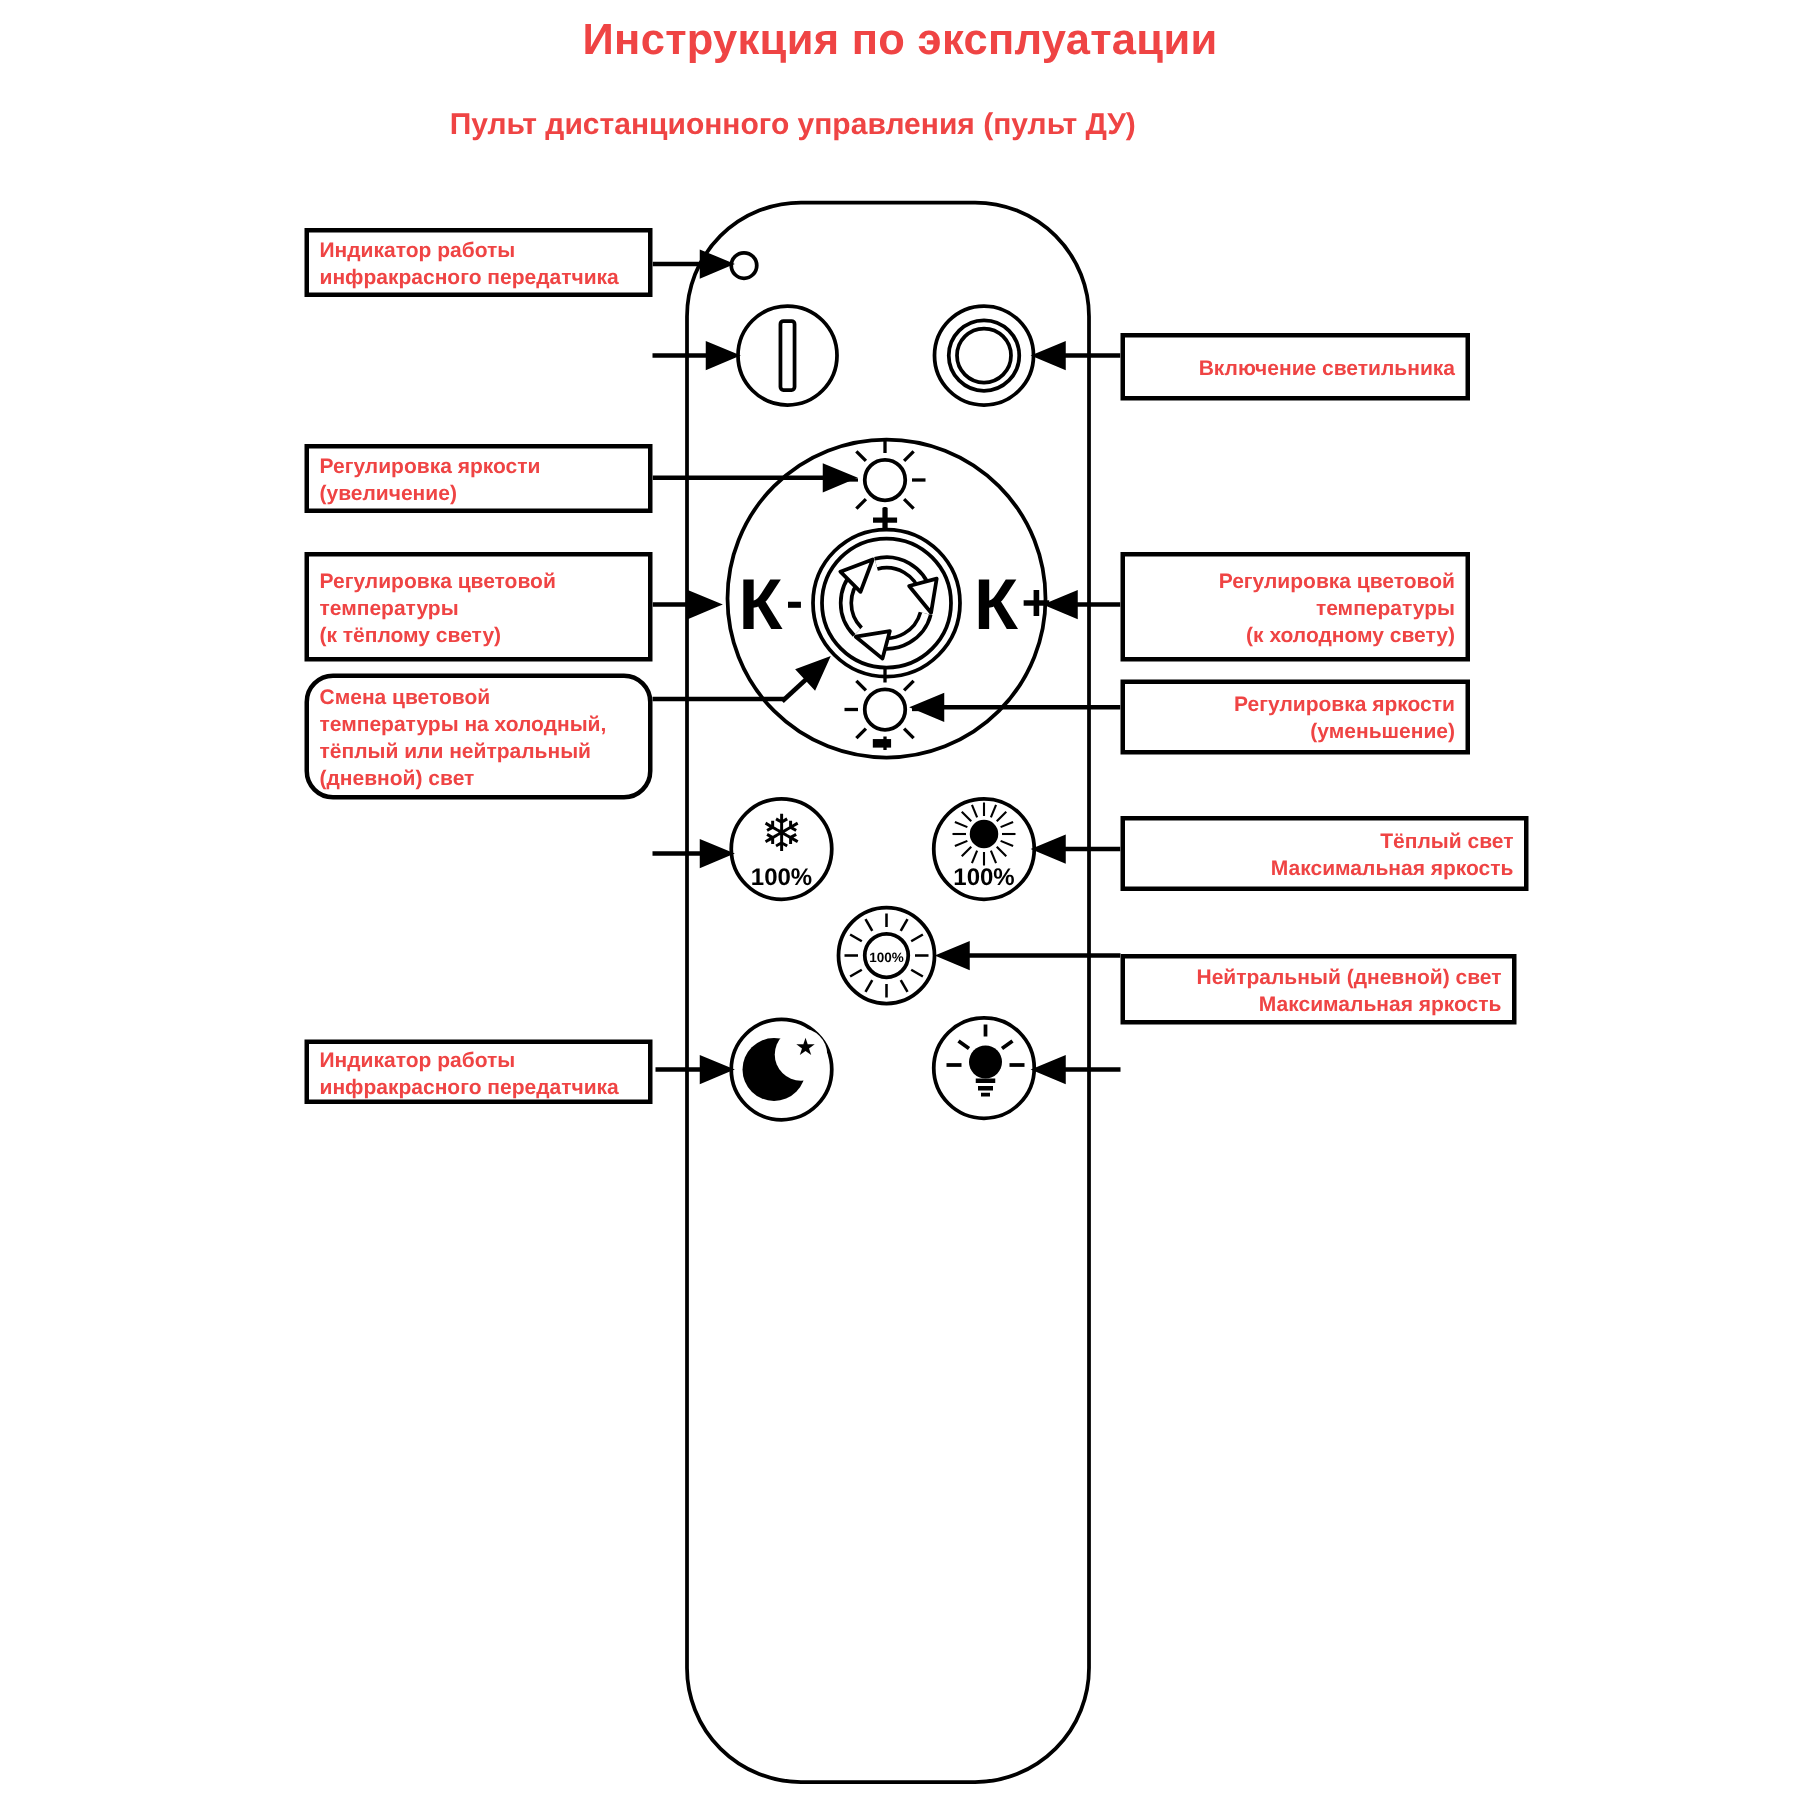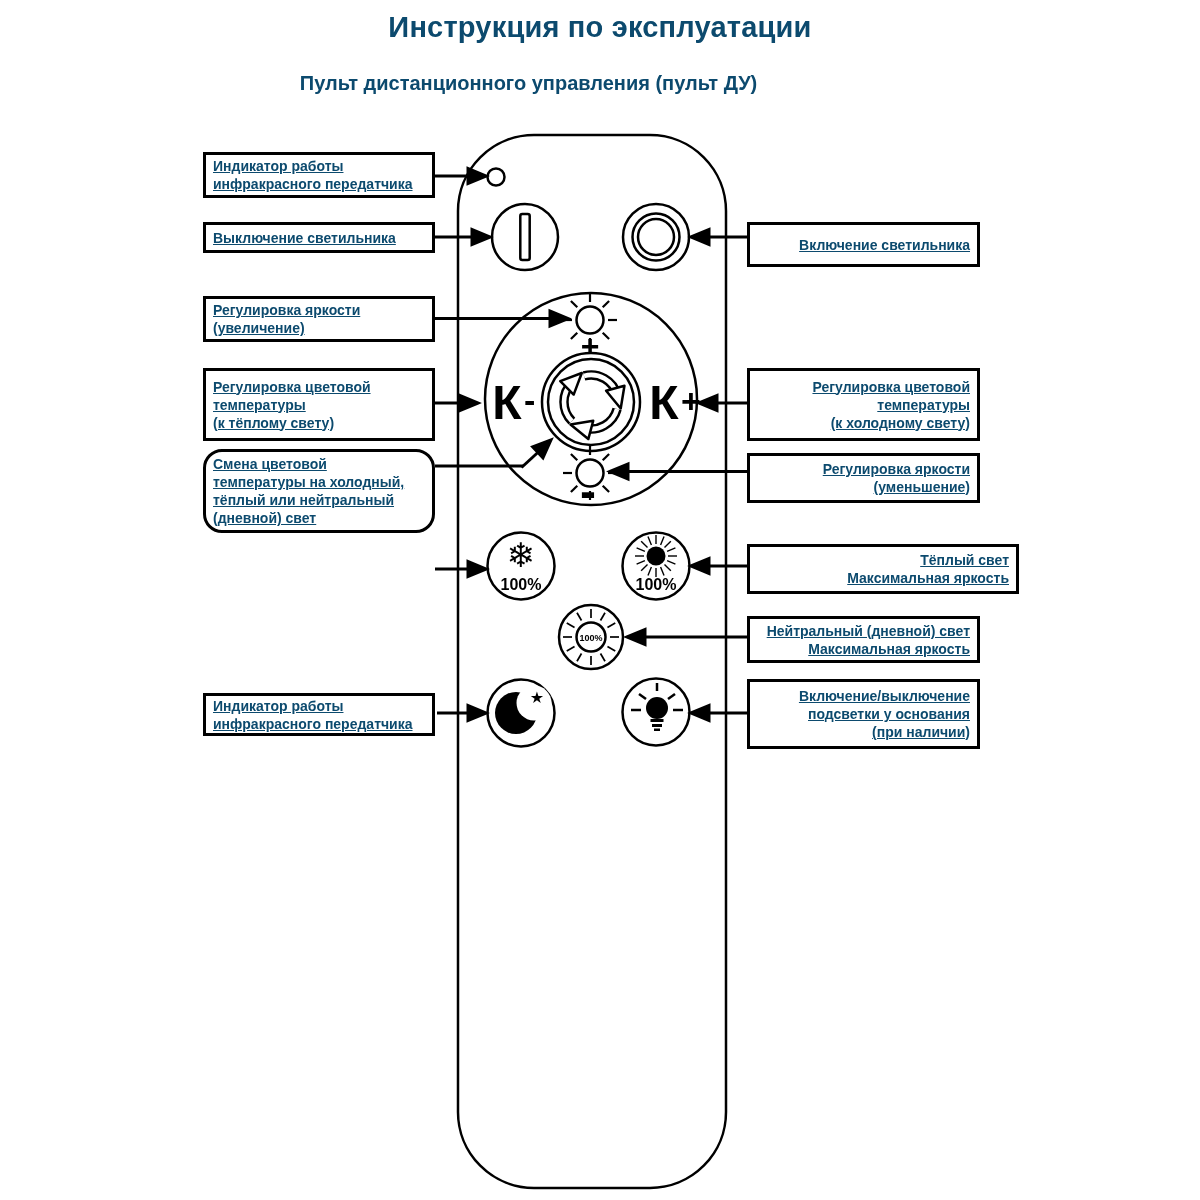--- a/index.html
+++ b/index.html
@@ -1,34 +1,34 @@
 <!DOCTYPE html>
 <html><head>
 <meta charset="utf-8">
 <style>
   html,body { margin:0; padding:0; background:#ffffff; }
   .stage {
     position:relative; width:1200px; height:1200px; background:#ffffff;
-    font-family:"Liberation Sans", sans-serif; color:#0c4a6e;
+    font-family:"Liberation Sans", sans-serif; color:#ef4444;
   }
   .title {
     position:absolute; top:11px; left:0; width:1200px; text-align:center;
     font-size:29px; font-weight:bold; letter-spacing:0.2px;
   }
   .subtitle {
     position:absolute; top:72px; left:0; width:1057px; text-align:center;
     font-size:20px; font-weight:bold;
   }
   .diagram-svg { position:absolute; left:0; top:0; }
   .callout {
     position:absolute; box-sizing:border-box;
     border:3px solid #000; background:#fff;
     display:flex; align-items:center;
     font-size:14px; font-weight:bold; line-height:18px;
-    white-space:pre-line; padding:2px 7px;text-decoration:underline;
+    white-space:pre-line; padding:2px 7px;
   }
   .callout.right { justify-content:flex-end; text-align:right; }
 </style>
 </head>
 <body>
 
 <div class="stage">
 
   <div class="title">Инструкция по эксплуатации</div>
   <div class="subtitle">Пульт дистанционного управления (пульт ДУ)</div>
@@ -236,40 +236,36 @@
       </g>
       <g>
         <line x1="747" y1="713" x2="707" y2="713"></line>
         <use href="#ah" transform="translate(691,713) rotate(180)"></use>
       </g>
     </g>
   </svg>
 
   <div class="callout" style="left:203px; top:152px; width:232px; height:46px;">Индикатор работы
 инфракрасного передатчика</div>
-  <div class="callout" style="left:203px; top:222px; width:232px; height:31px;">Выключение светильника</div>
   <div class="callout" style="left:203px; top:296px; width:232px; height:46px;">Регулировка яркости
 (увеличение)</div>
   <div class="callout" style="left:203px; top:368px; width:232px; height:73px;">Регулировка цветовой
 температуры
 (к тёплому свету)</div>
   <div class="callout" style="left:203px; top:449px; width:232px; height:84px;border-radius:19px;">Смена цветовой
 температуры на холодный,
 тёплый или нейтральный
 (дневной) свет</div>
   <div class="callout" style="left:203px; top:693px; width:232px; height:43px;">Индикатор работы
 инфракрасного передатчика</div>
 
   <div class="callout right" style="left:747px; top:222px; width:233px; height:45px;">Включение светильника</div>
   <div class="callout right" style="left:747px; top:368px; width:233px; height:73px;">Регулировка цветовой
 температуры
 (к холодному свету)</div>
   <div class="callout right" style="left:747px; top:453px; width:233px; height:50px;">Регулировка яркости
 (уменьшение)</div>
   <div class="callout right" style="left:747px; top:544px; width:272px; height:50px;">Тёплый свет
 Максимальная яркость</div>
-  <div class="callout right" style="left:747px; top:616px; width:233px; height:47px;">Нейтральный (дневной) свет
+  <div class="callout right" style="left:747px; top:636px; width:264px; height:47px;">Нейтральный (дневной) свет
 Максимальная яркость</div>
-  <div class="callout right" style="left:747px; top:679px; width:233px; height:70px;">Включение/выключение
-подсветки у основания
-(при наличии)</div>
 
 </div>
 
 </body></html>

